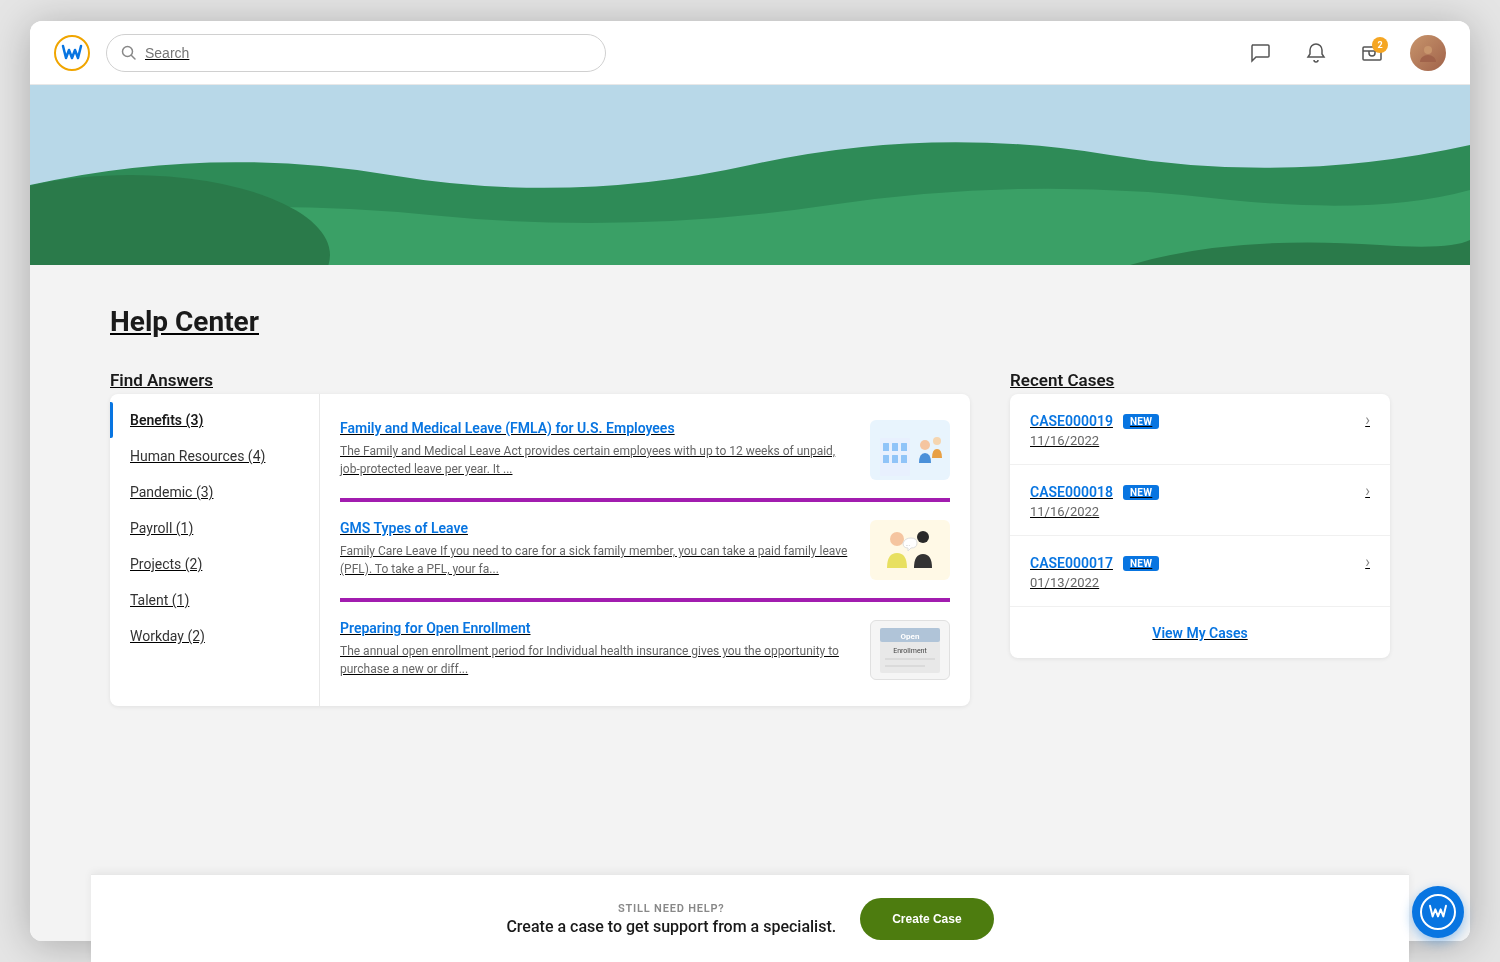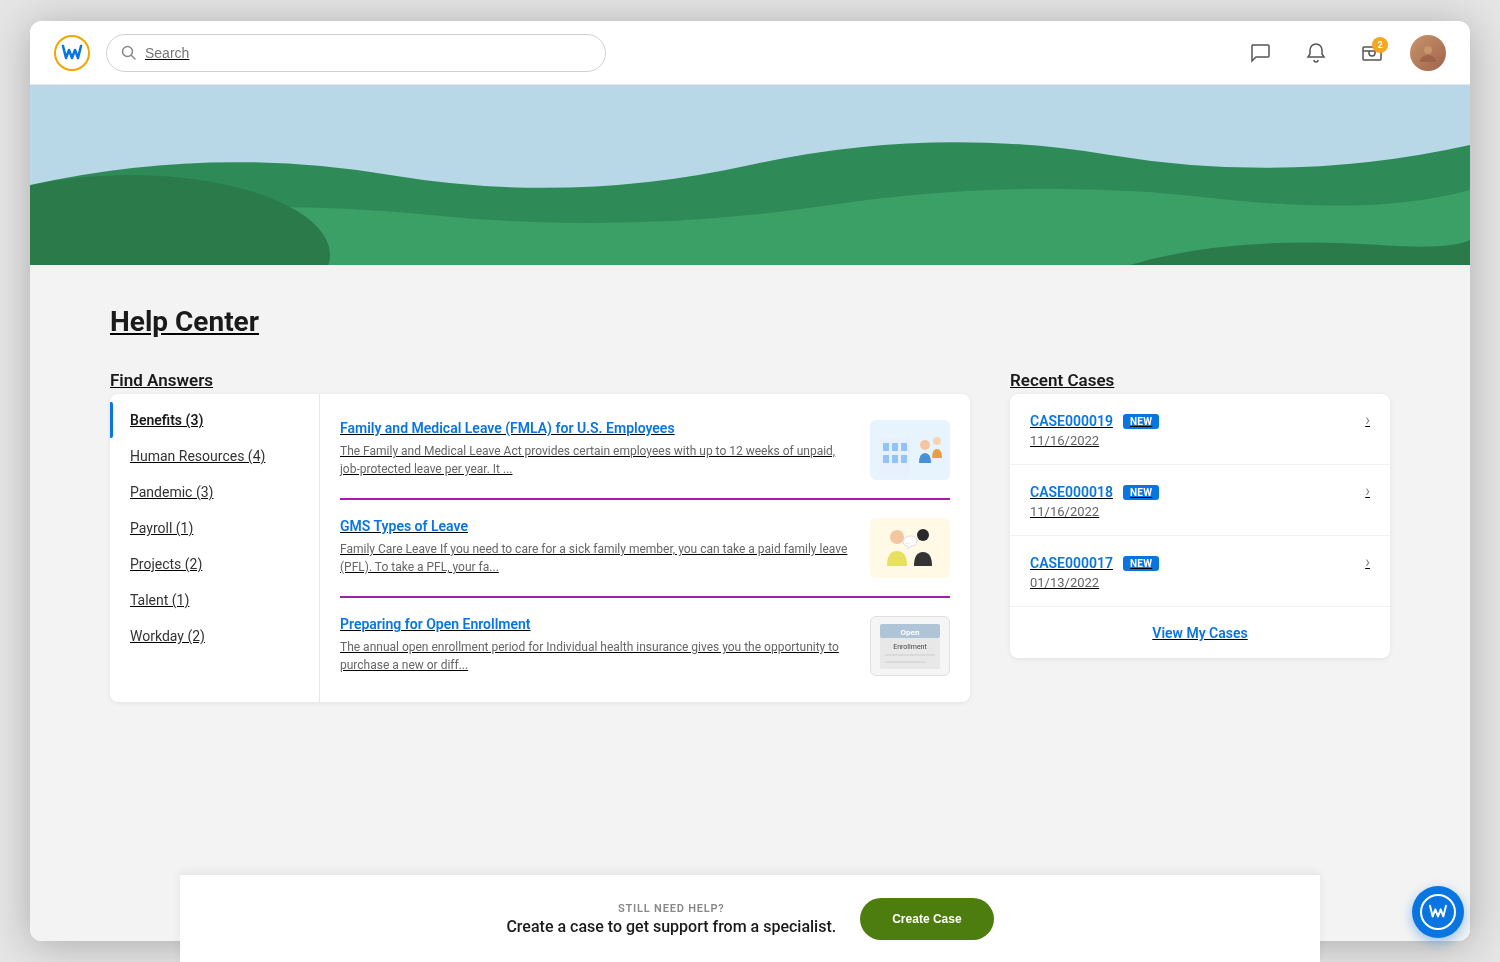--- a/index.html
+++ b/index.html
@@ -197,21 +197,21 @@
     }
     .articles-list {
       flex: 1;
       padding: 8px 20px;
     }
     .article-item {
       display: flex;
       align-items: flex-start;
       gap: 16px;
       padding: 18px 0;
-      border-bottom: 2px solid #a21caf;
+      border-bottom: 4px solid #a21caf;
     }
     .article-item:last-child { border-bottom: none; }
     .article-text { flex: 1; }
     .article-title {
       font-size: 14px;
       font-weight: 600;
       color: #0875e1;
       cursor: pointer;
       text-decoration: none;
       display: block;
@@ -295,21 +295,21 @@
       color: #0875e1;
       text-decoration: none;
     }
 
     
     .footer-bar {
       position: fixed;
       bottom: 0;
       left: 50%;
       transform: translateX(-50%);
-      width: 1140px;
+      width: 1318px;
       height: 88px;
       background: #fff;
       border-top: 1px solid #e8e8e8;
       display: flex;
       align-items: center;
       justify-content: center;
       gap: 24px;
       z-index: 100;
       box-shadow: 0 -2px 8px rgba(0,0,0,0.06);
     }

